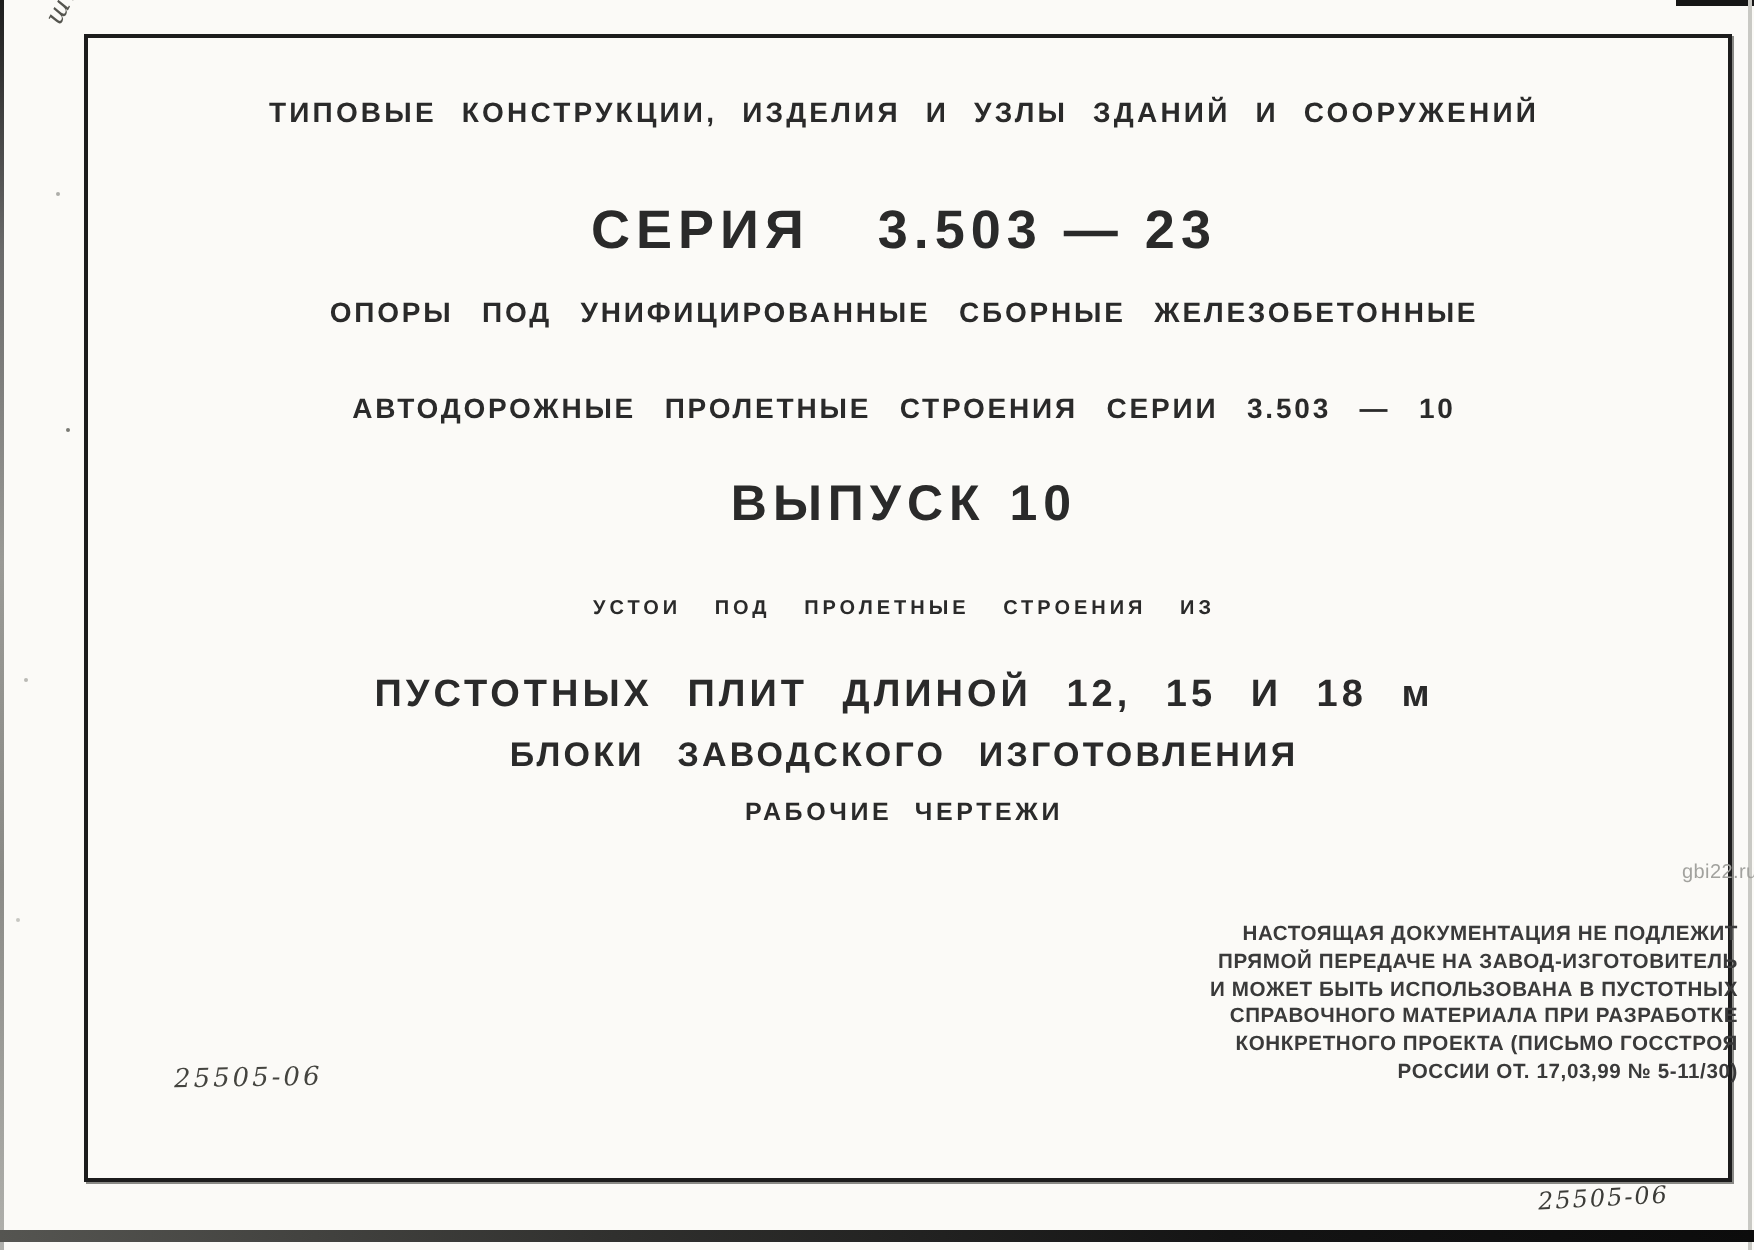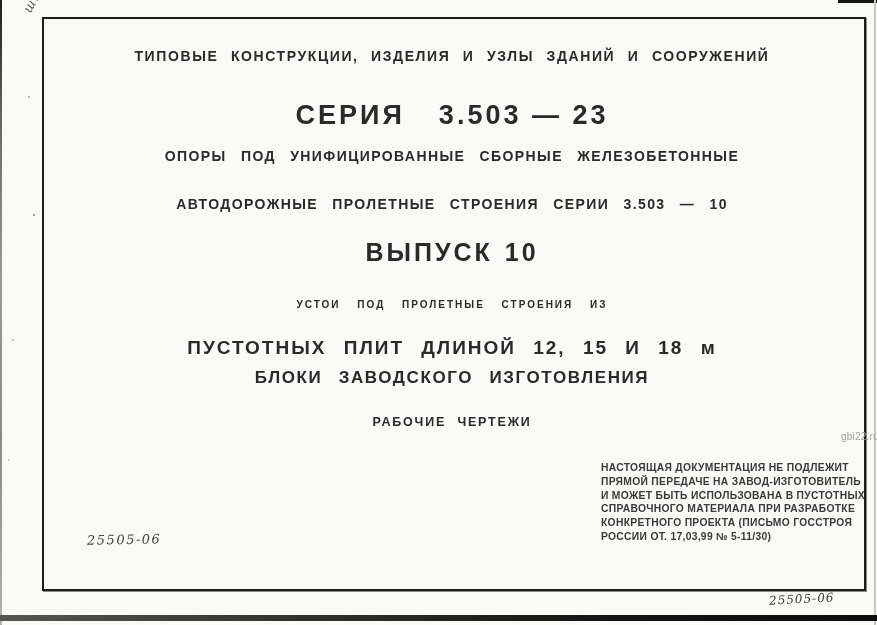--- a/index.html
+++ b/index.html
@@ -23,23 +23,23 @@
   .t-header{top:48px;font-size:14px;letter-spacing:1.6px;word-spacing:7px;}
   .t-series{top:100px;font-size:27px;letter-spacing:3px;}
   .t-series .gap{display:inline-block;width:34px;}
   .t-sub1{top:148px;font-size:14px;letter-spacing:1.4px;word-spacing:9px;}
   .t-sub2{top:196px;font-size:14px;letter-spacing:1.4px;word-spacing:9px;}
   .t-issue{top:238px;font-size:25px;letter-spacing:3px;}
   .t-issue .gap{display:inline-block;width:12px;}
   .t-desc1{top:299px;font-size:10px;letter-spacing:2px;word-spacing:12px;}
   .t-desc2{top:337px;font-size:19px;letter-spacing:2px;word-spacing:10px;}
   .t-desc3{top:368px;font-size:17px;letter-spacing:1.6px;word-spacing:10px;}
-  .t-desc4{top:415px;font-size:12.5px;letter-spacing:1.8px;word-spacing:6px;}
+  .t-desc4{top:399px;font-size:12.5px;letter-spacing:1.8px;word-spacing:6px;}
   
-  .note{position:absolute;left:601px;top:461px;width:268px;text-align:left;
+  .note{position:absolute;left:601px;top:461px;width:268px;text-align:right;
     font-size:10.3px;line-height:13.8px;font-weight:700;letter-spacing:.3px;color:#3a3a3a;}
   .note div{white-space:nowrap;}
   
   .watermark{position:absolute;left:841px;top:431px;font-size:10px;color:#a2a29e;
     letter-spacing:.2px;font-weight:400;}
   
   .hand{font-family:"DejaVu Serif",serif;font-style:italic;color:#44443f;}
   .hand-bl{position:absolute;left:87px;top:532px;font-size:13px;letter-spacing:1.5px;
     transform:rotate(-1deg);}
   .hand-br{position:absolute;left:769px;top:592px;font-size:12px;letter-spacing:1px;

